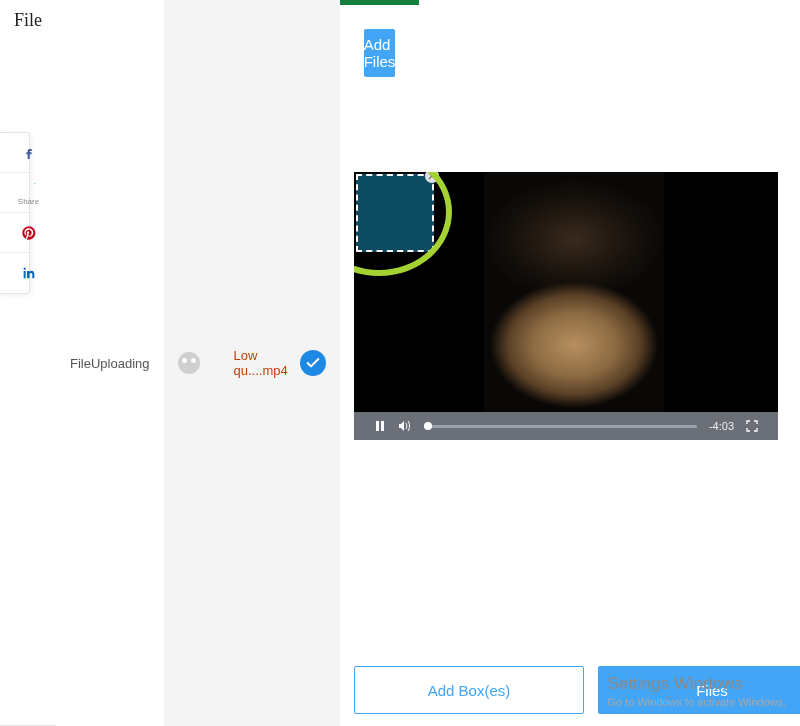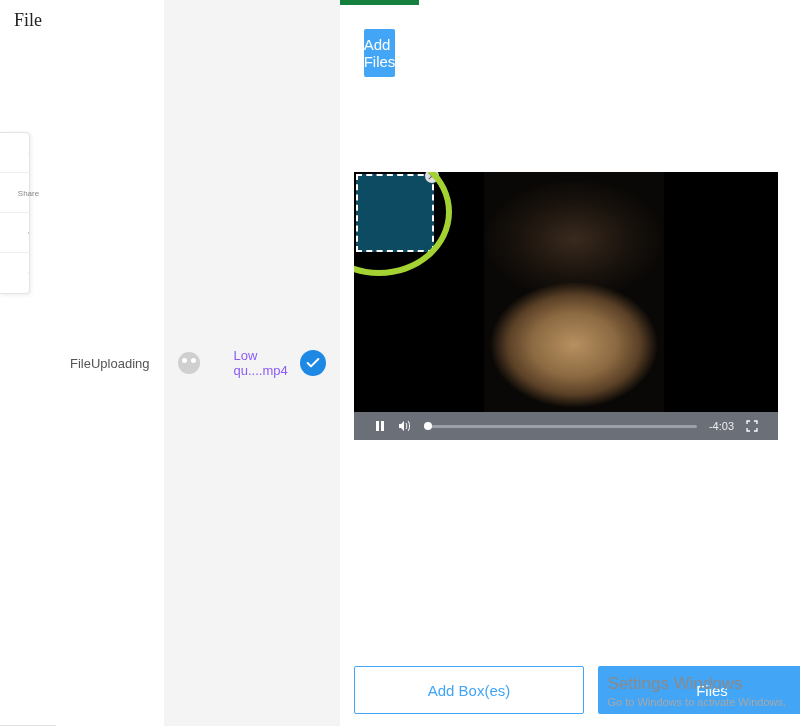--- a/index.html
+++ b/index.html
@@ -52,21 +52,21 @@
   .file-thumb::before, .file-thumb::after {
     content: '';
     position: absolute;
     background: #fff;
     border-radius: 50%;
   }
   .file-thumb::before { width:5px; height:5px; top:6px; left:4px; }
   .file-thumb::after  { width:5px; height:5px; top:6px; right:4px; }
   .file-name {
     font-size: 13px;
-    color: #8b5cf6;
+    color: #c2410c;
     flex: 1;
     padding-left: 22px;
   }
   .upload-check {
     width: 26px; height: 26px;
     border-radius: 50%;
     background: #1e88e5;
     display: flex;
     align-items: center;
     justify-content: center;
@@ -195,21 +195,21 @@
     width: 30px;
     background: #fff;
     border: 1px solid #e4e4e4;
     border-left: none;
     border-radius: 0 4px 4px 0;
     box-shadow: 1px 1px 4px rgba(0,0,0,0.08);
     z-index: 10;
   }
   .share-item {
     height: 40px;
-    display:flex; flex-direction:row;
+    display:flex; flex-direction:column;
     align-items:center; justify-content:center;
     border-bottom: 1px solid #eee;
     cursor: pointer;
     padding-left: 28px;
   }
   .share-item:last-child { border-bottom:none; }
   .share-item svg { width:16px; height:16px; }
   .share-label { font-size:8px; color:#888; margin-top:1px; }
 </style>
 </head>

